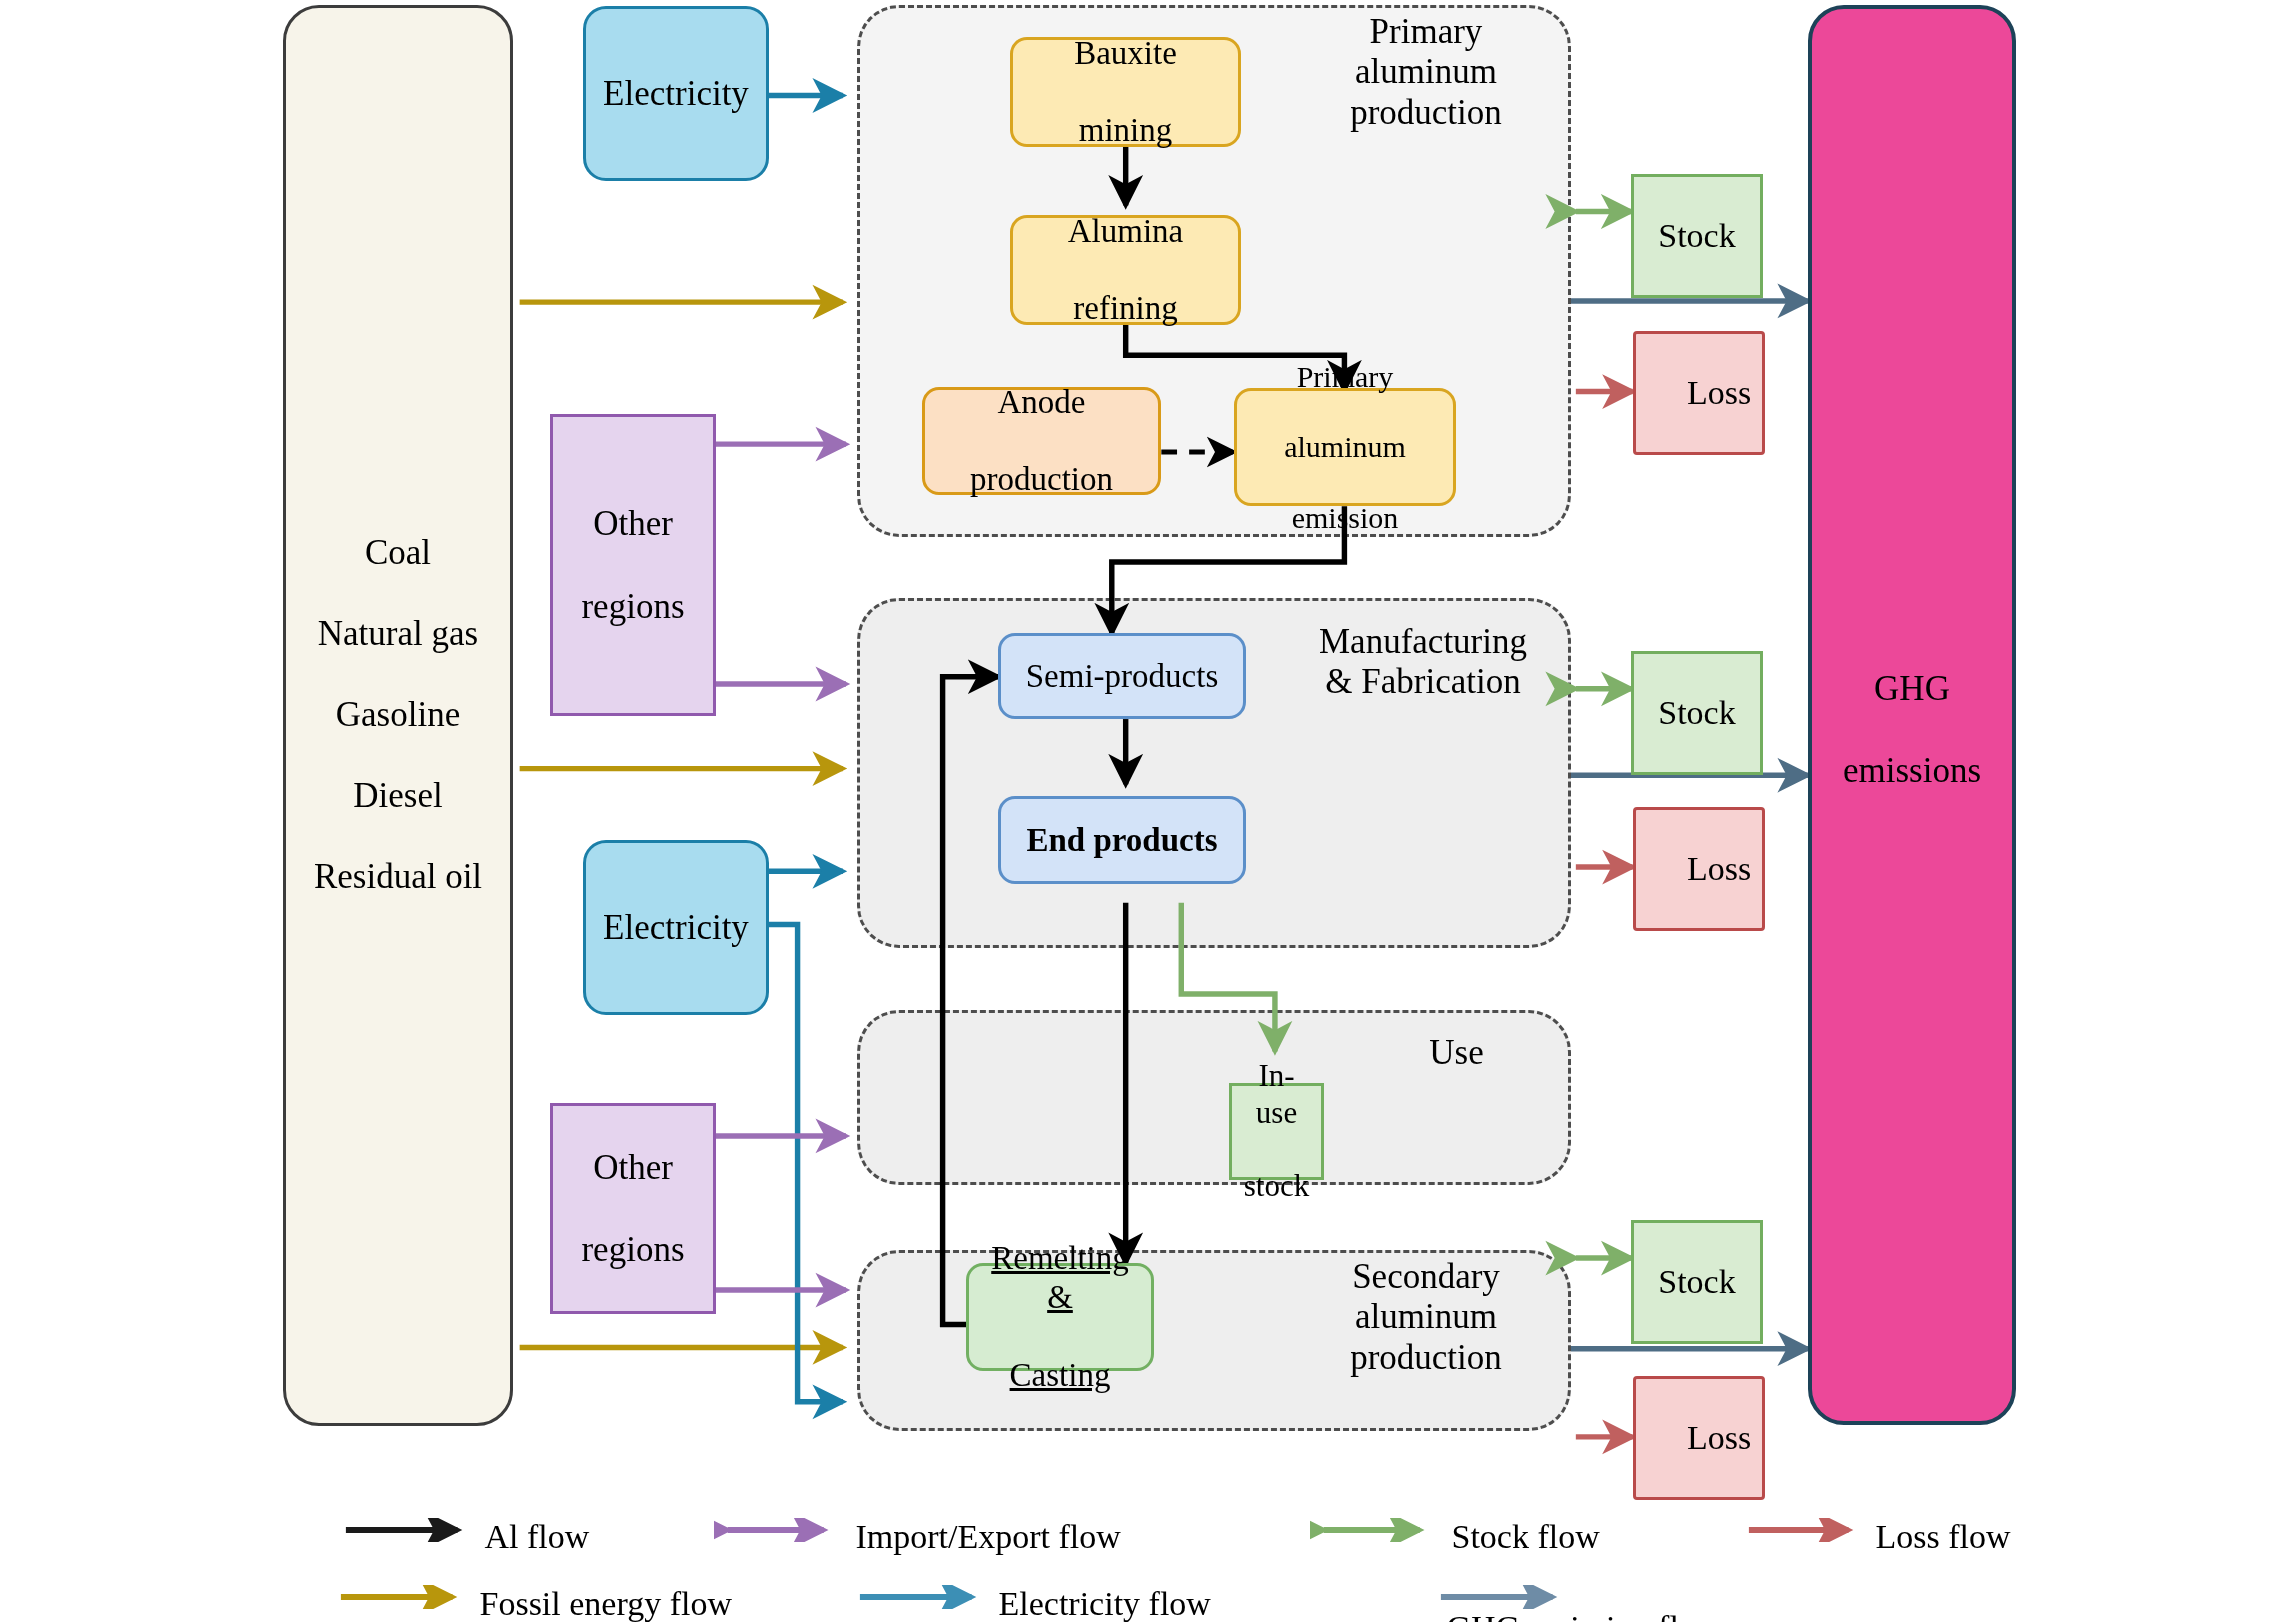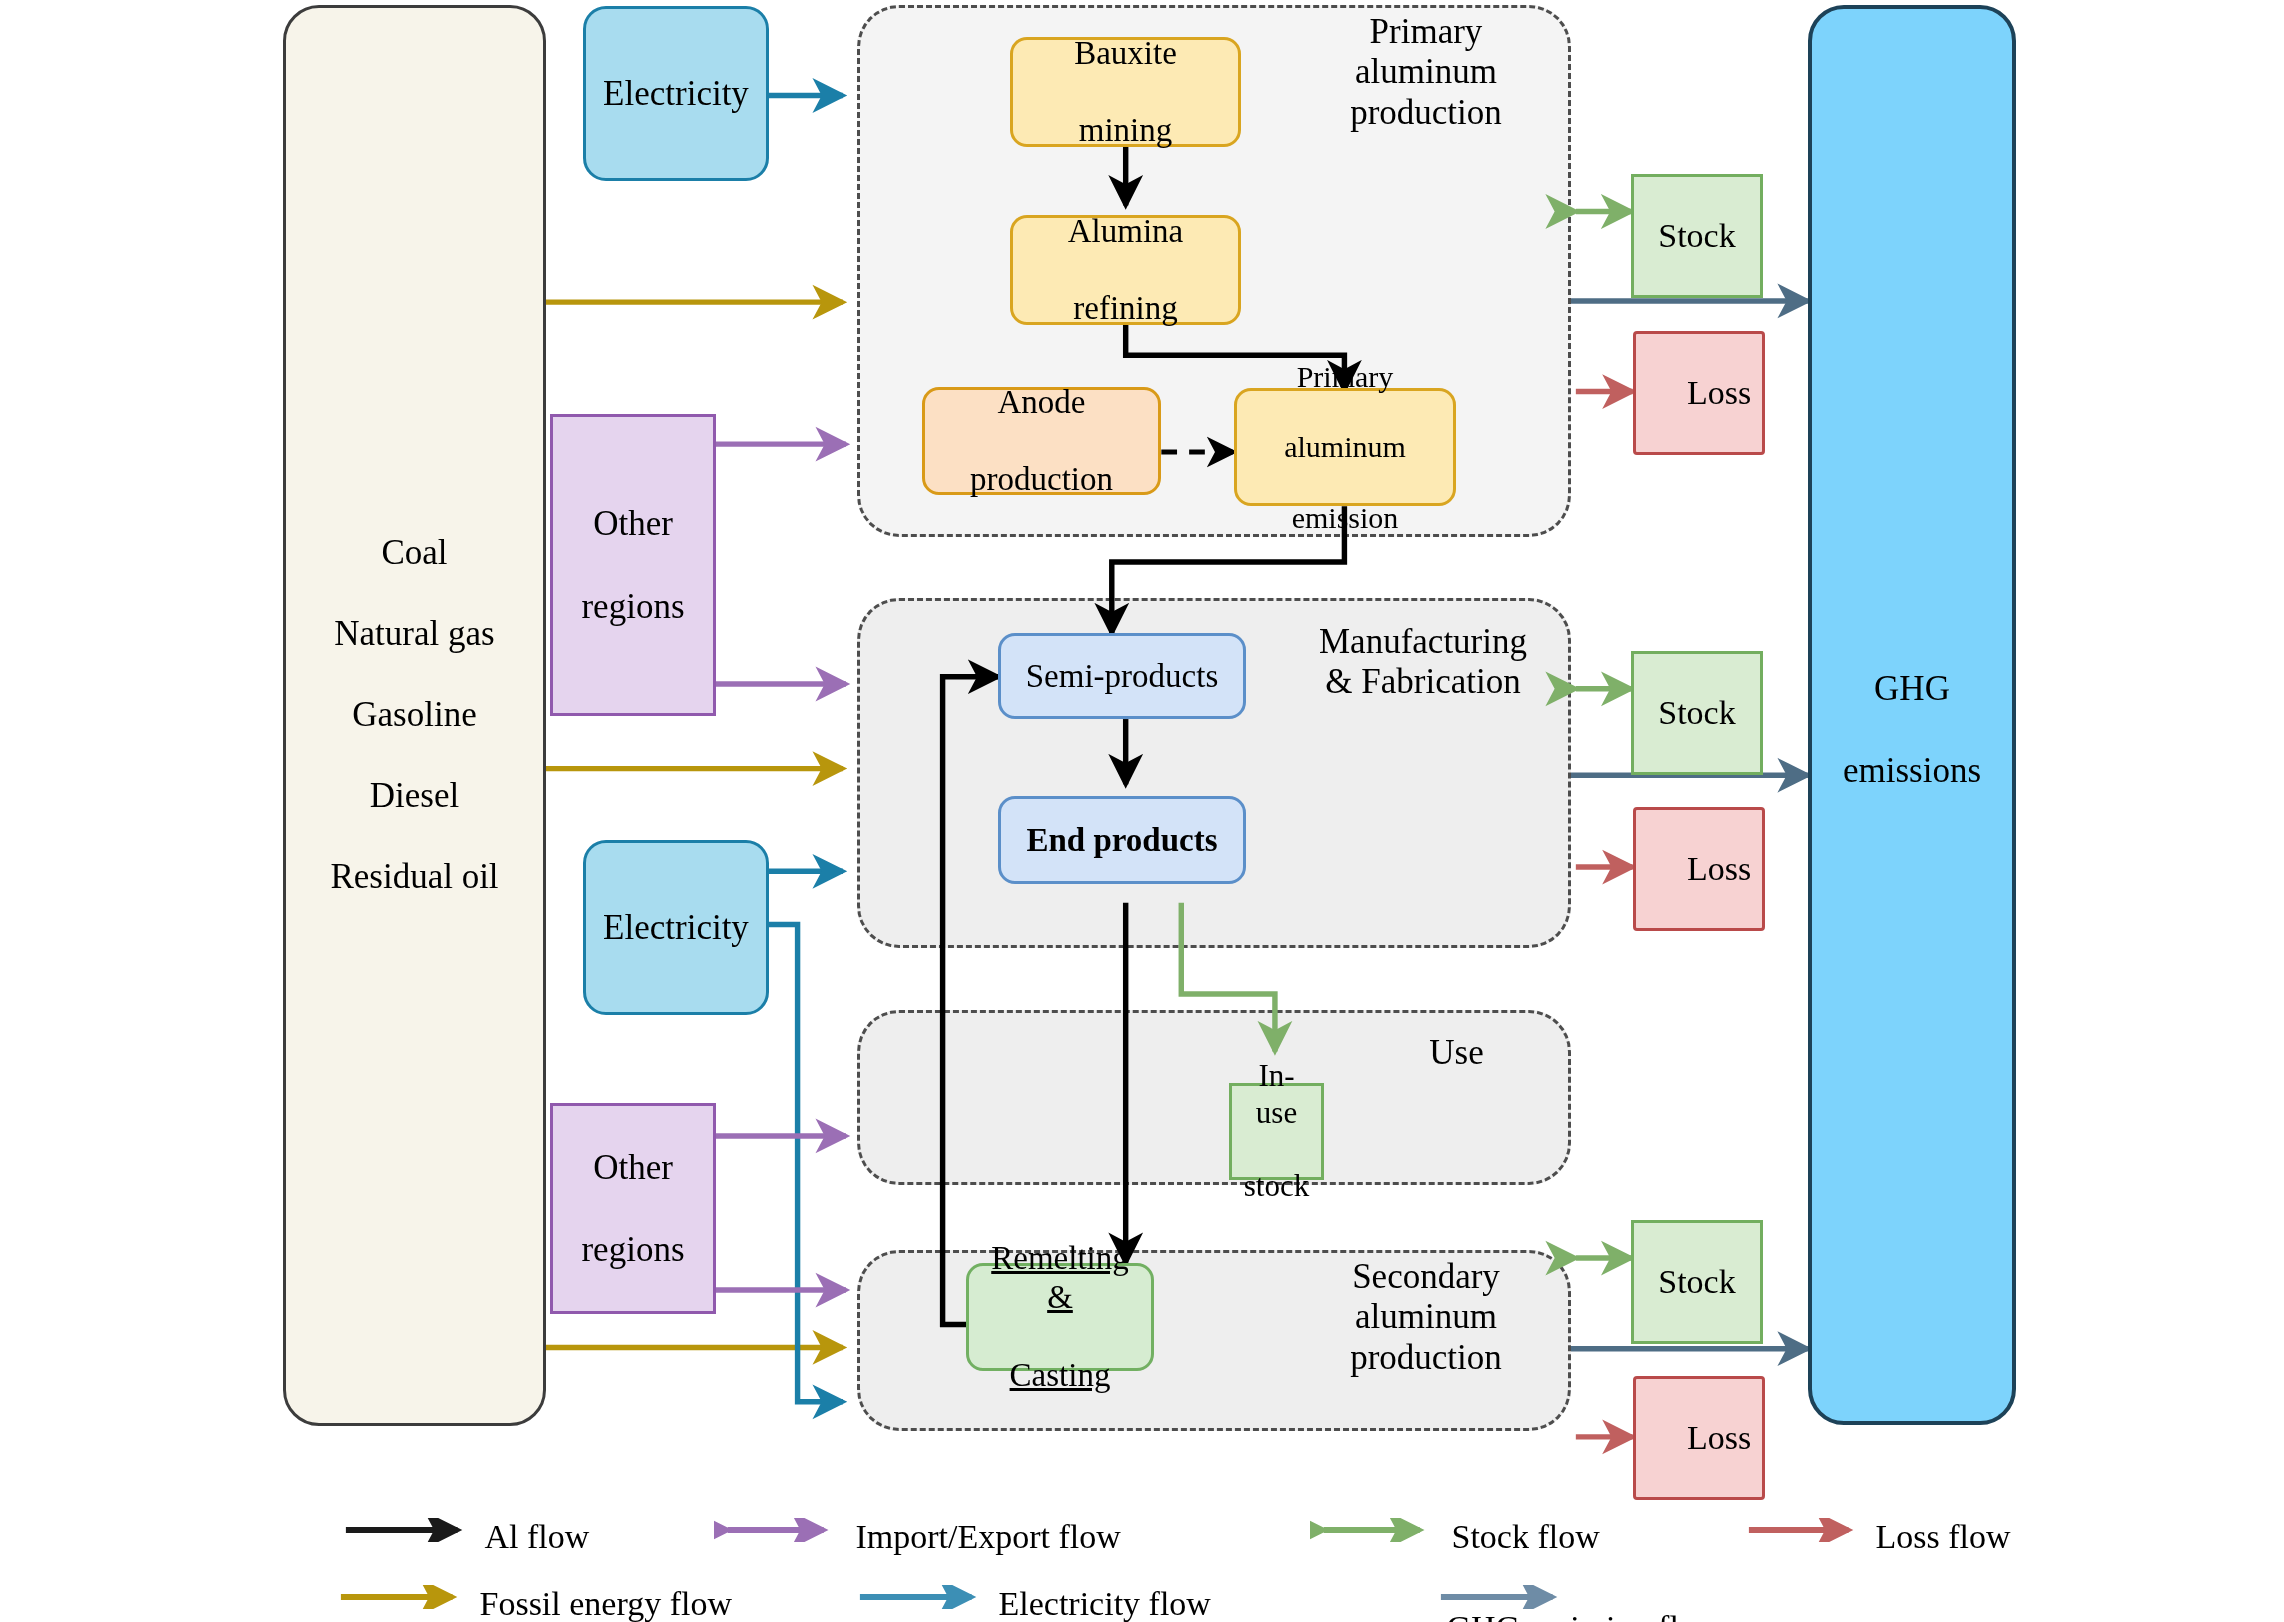--- a/index.html
+++ b/index.html
@@ -30,21 +30,21 @@
 
   
   .box-yellow{background:#fdeab4;border:3px solid #d9a520;border-radius:17px;font-size:33px;}
   .box-orange{background:#fce0c4;border:3px solid #d99a18;border-radius:17px;font-size:33px;}
   .box-blue  {background:#d3e3f8;border:3px solid #5b8fc9;border-radius:17px;font-size:33px;}
   .box-green {background:#d6ecd1;border:3px solid #72b062;border-radius:17px;font-size:33px;}
   .box-greensq{background:#d9ecd2;border:3px solid #73ae5f;border-radius:0;font-size:34px;margin-top:24px;}
   .box-redsq {background:#f7d2d2;border:3px solid #b94a4a;border-radius:4px;font-size:34px;padding-left:40px;}
   .box-elec  {background:#a8dcef;border:3.6px solid #1b7fa8;border-radius:23px;font-size:35px;}
   .box-purple{background:#e5d4ee;border:3.6px solid #9059ad;border-radius:0;font-size:35px;}
-  .box-ghg   {background:#7dd3fc;border:4.2px solid #1d4258;border-radius:36px;font-size:35px;}
+  .box-ghg   {background:#ec4899;border:4.2px solid #1d4258;border-radius:36px;font-size:35px;}
 
   
   .legend{position:absolute;left:0;top:1505px;width:2284px;height:118px;}
   .leg-item{position:absolute;display:flex;align-items:flex-start;white-space:nowrap;}
   .leg-label{font-size:34px;margin-left:8.5px;}
 </style>
 </head>
 <body>
 
 <div id="stage">
@@ -132,21 +132,21 @@
       <path d="M2608,1435 L2702,1435" stroke="#c0605f" stroke-width="9" marker-end="url(#mk-red)"></path>
       <path d="M2608,2378 L2702,2378" stroke="#c0605f" stroke-width="9" marker-end="url(#mk-red)"></path>
 
       
       <path d="M2600,498 L2992,498" stroke="#4e6d85" stroke-width="9" marker-end="url(#mk-ghg)"></path>
       <path d="M2600,1283 L2992,1283" stroke="#4e6d85" stroke-width="9" marker-end="url(#mk-ghg)"></path>
       <path d="M2600,2232 L2992,2232" stroke="#4e6d85" stroke-width="9" marker-end="url(#mk-ghg)"></path>
     </g>
   </svg>
 
-  <div class="energy-col" style="left:283px;top:4.8px;width:263px;height:1421px;">
+  <div class="energy-col" style="left:283px;top:4.8px;width:230px;height:1421px;">
     <div class="e-item">Coal</div>
     <div class="e-item">Natural gas</div>
     <div class="e-item">Gasoline</div>
     <div class="e-item">Diesel</div>
     <div class="e-item">Residual oil</div>
   </div>
 
   <div class="node box-elec" style="left:583px;top:6px;width:186px;height:175px;">
     <span>Electricity</span>
   </div>

